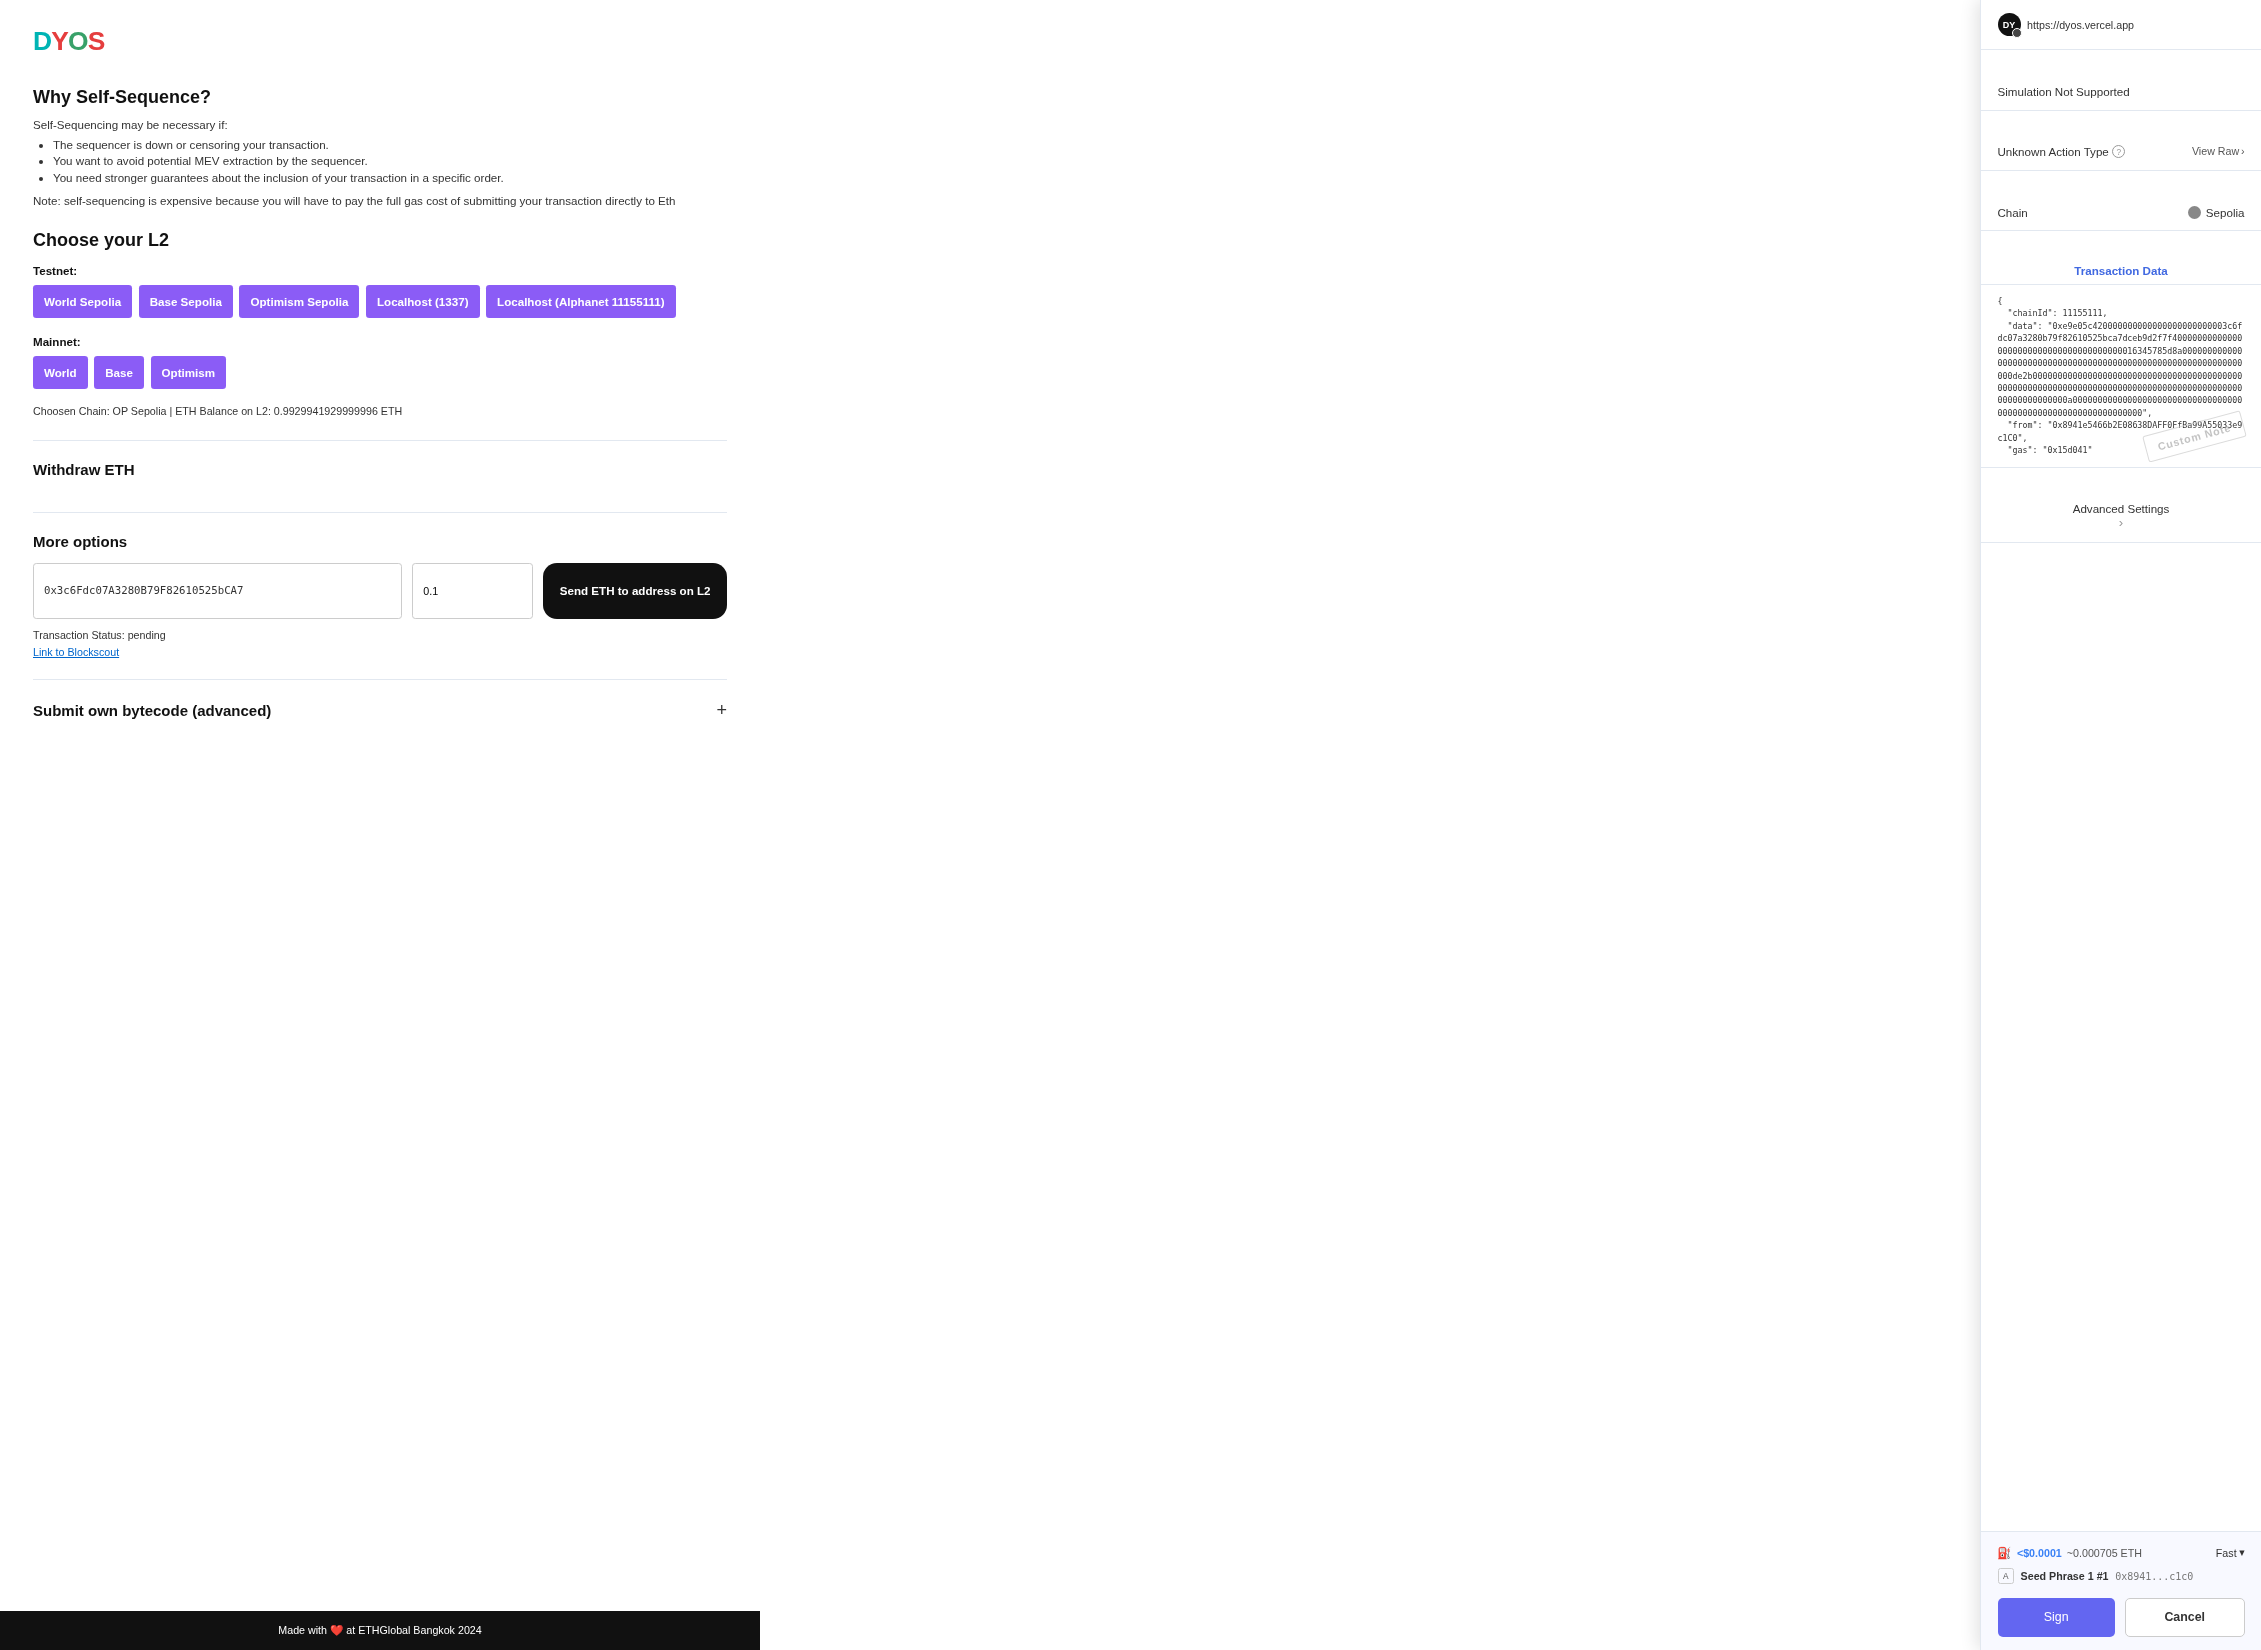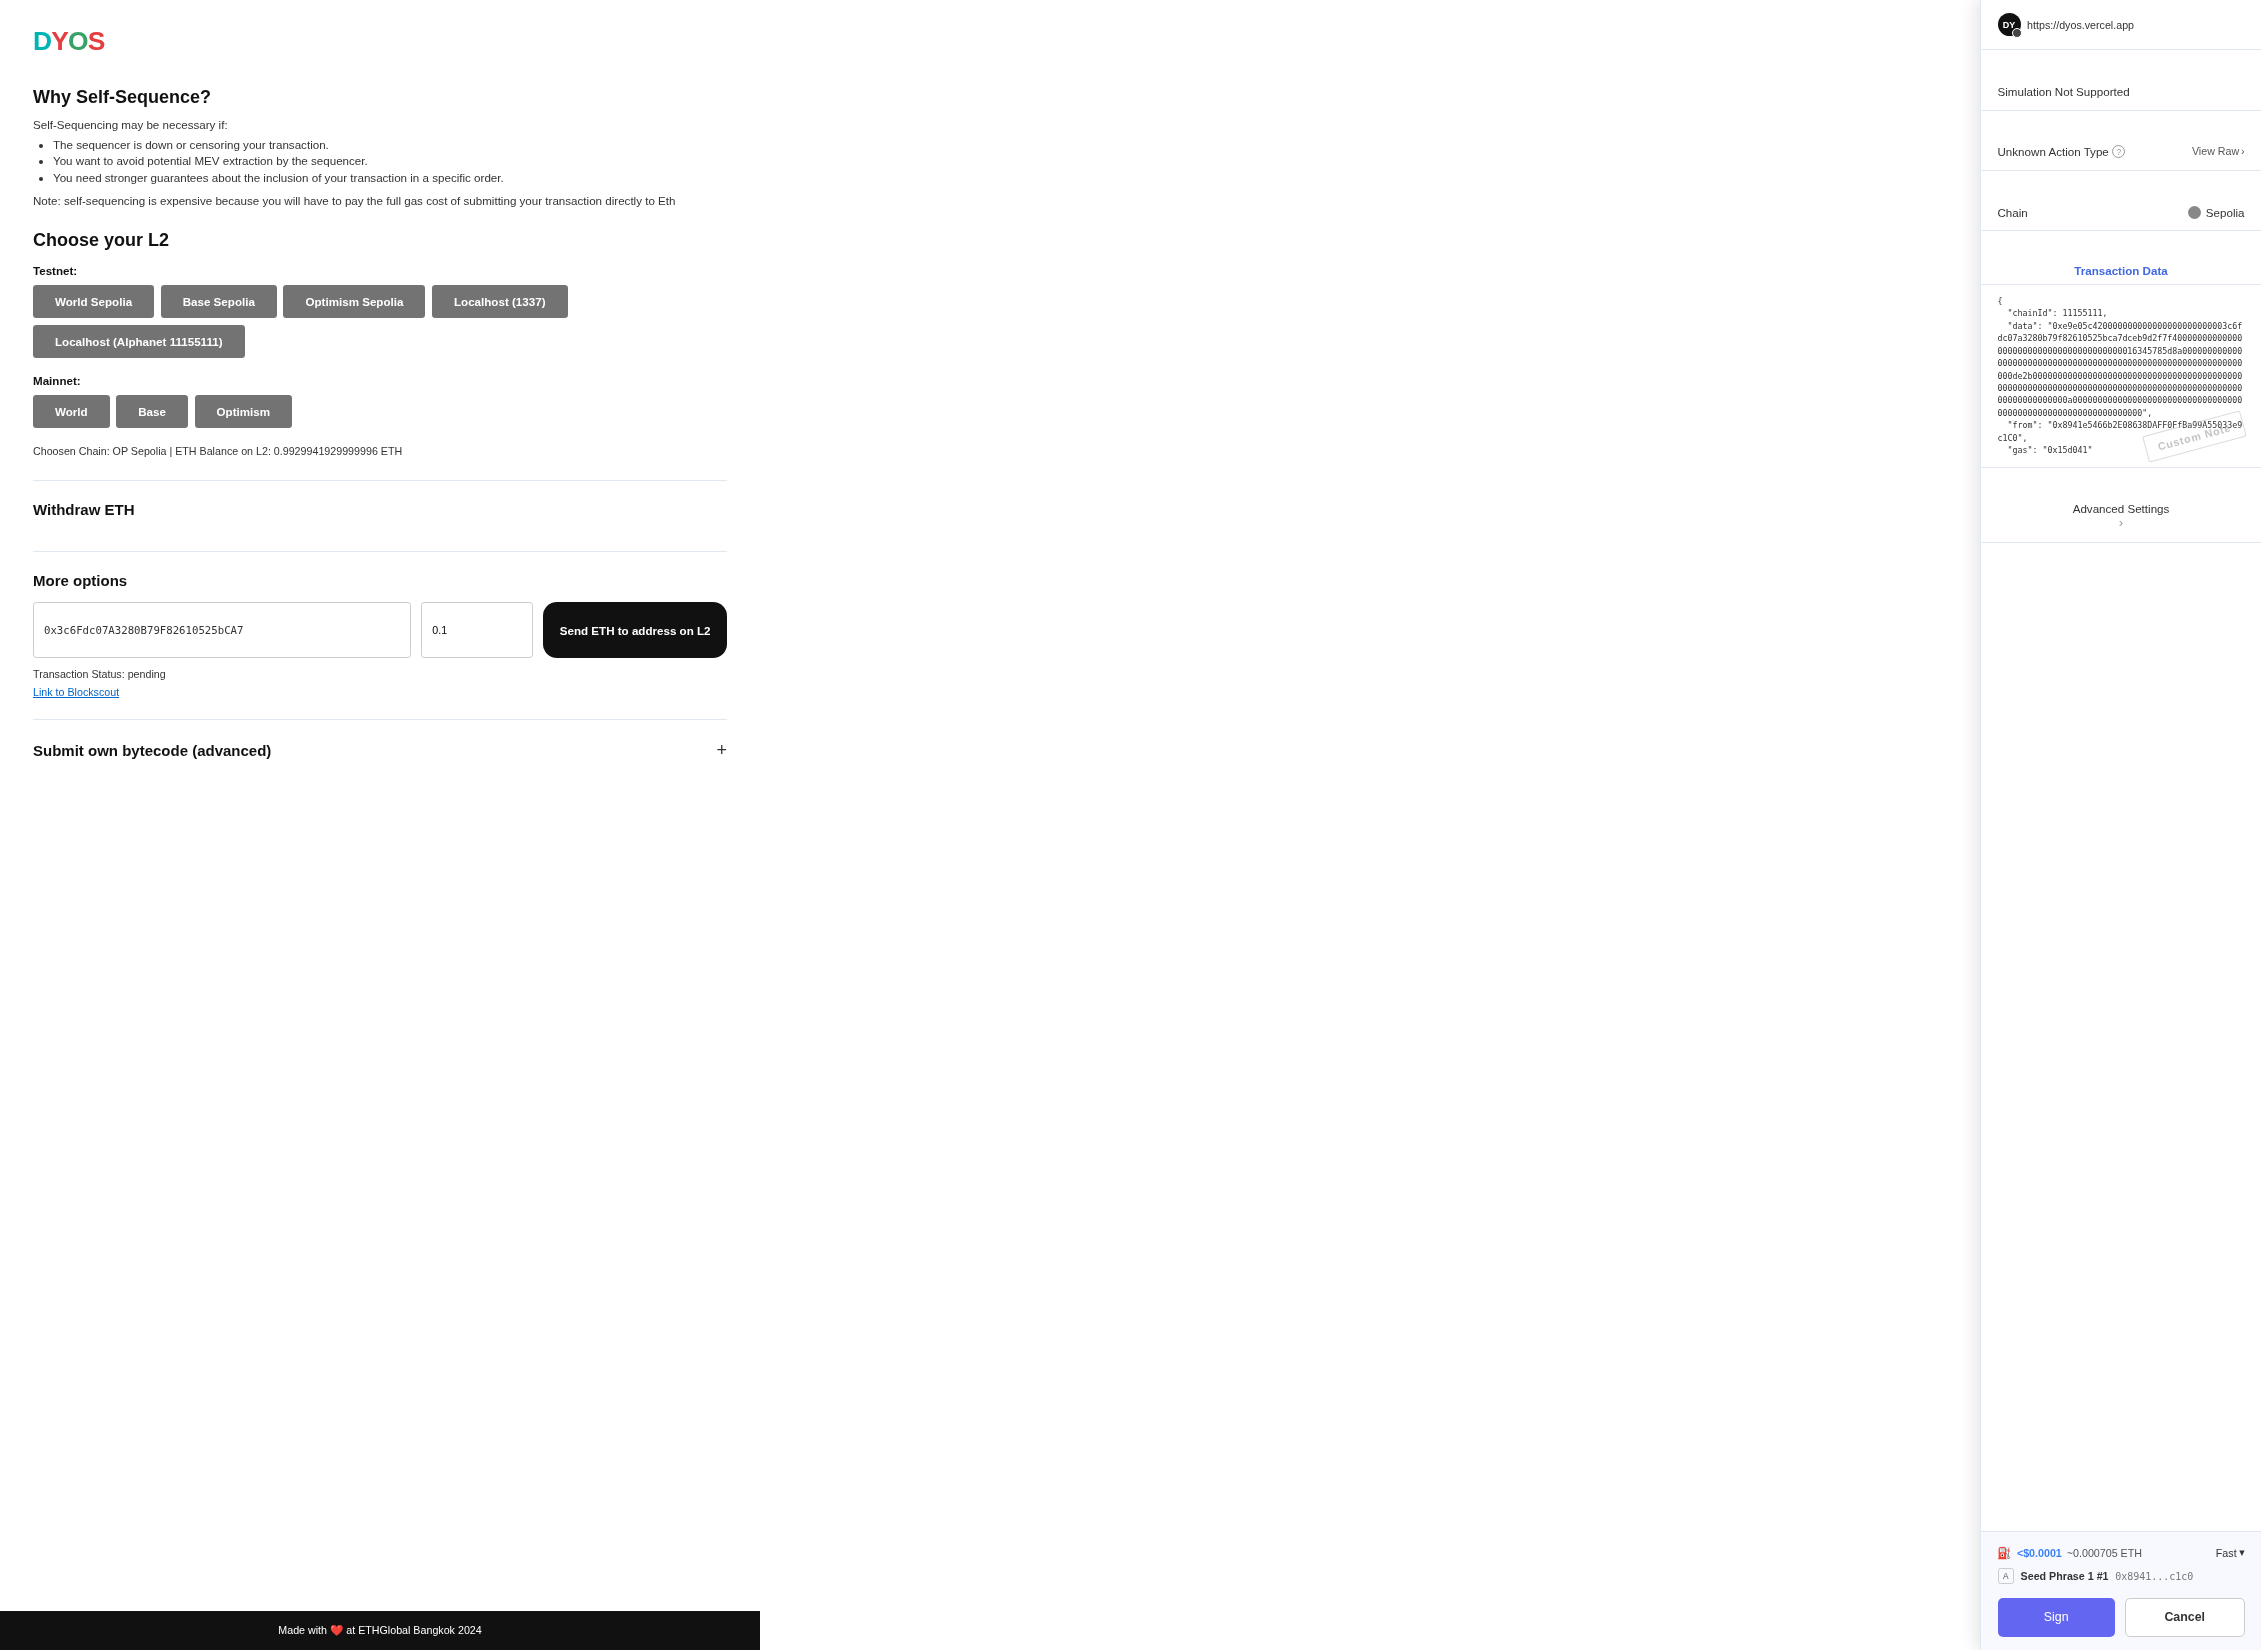--- a/index.html
+++ b/index.html
@@ -70,25 +70,25 @@
       color: #111;
       margin-bottom: 8.3px;
     }
     .btn-group {
       display: flex;
       flex-wrap: wrap;
       gap: 6.6px;
       margin-bottom: 16.5px;
     }
     .network-btn {
-      background: #737373;
+      background: #8b5cf6;
       color: #fff;
       border: none;
       border-radius: 3.3px;
-      padding: 10px 22px;
+      padding: 10px 11px;
       font-size: 11.6px;
       font-weight: 600;
       cursor: pointer;
     }
 
     .chain-status {
       font-size: 10.7px;
       color: #333;
       margin-bottom: 23px;
     }
@@ -112,21 +112,21 @@
     .address-input {
       flex: 1;
       padding: 8.3px 10px;
       border: 0.8px solid #ccc;
       border-radius: 3.3px;
       font-size: 10.7px;
       color: #333;
       font-family: monospace;
     }
     .amount-input {
-      width: 112px;
+      width: 121px;
       padding: 21px 10px;
       border: 0.8px solid #ccc;
       border-radius: 3.3px;
       font-size: 10.7px;
     }
     .send-btn {
       background: #111;
       color: #fff;
       border: none;
       border-radius: 14px;

